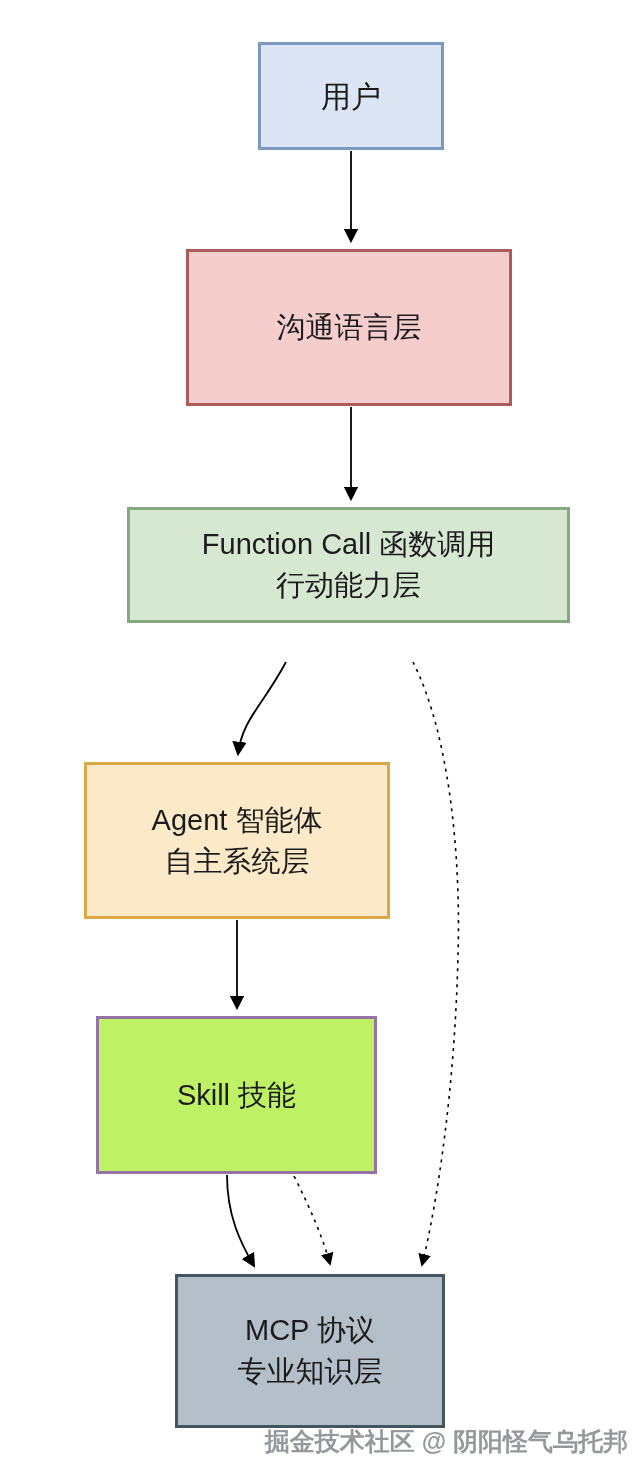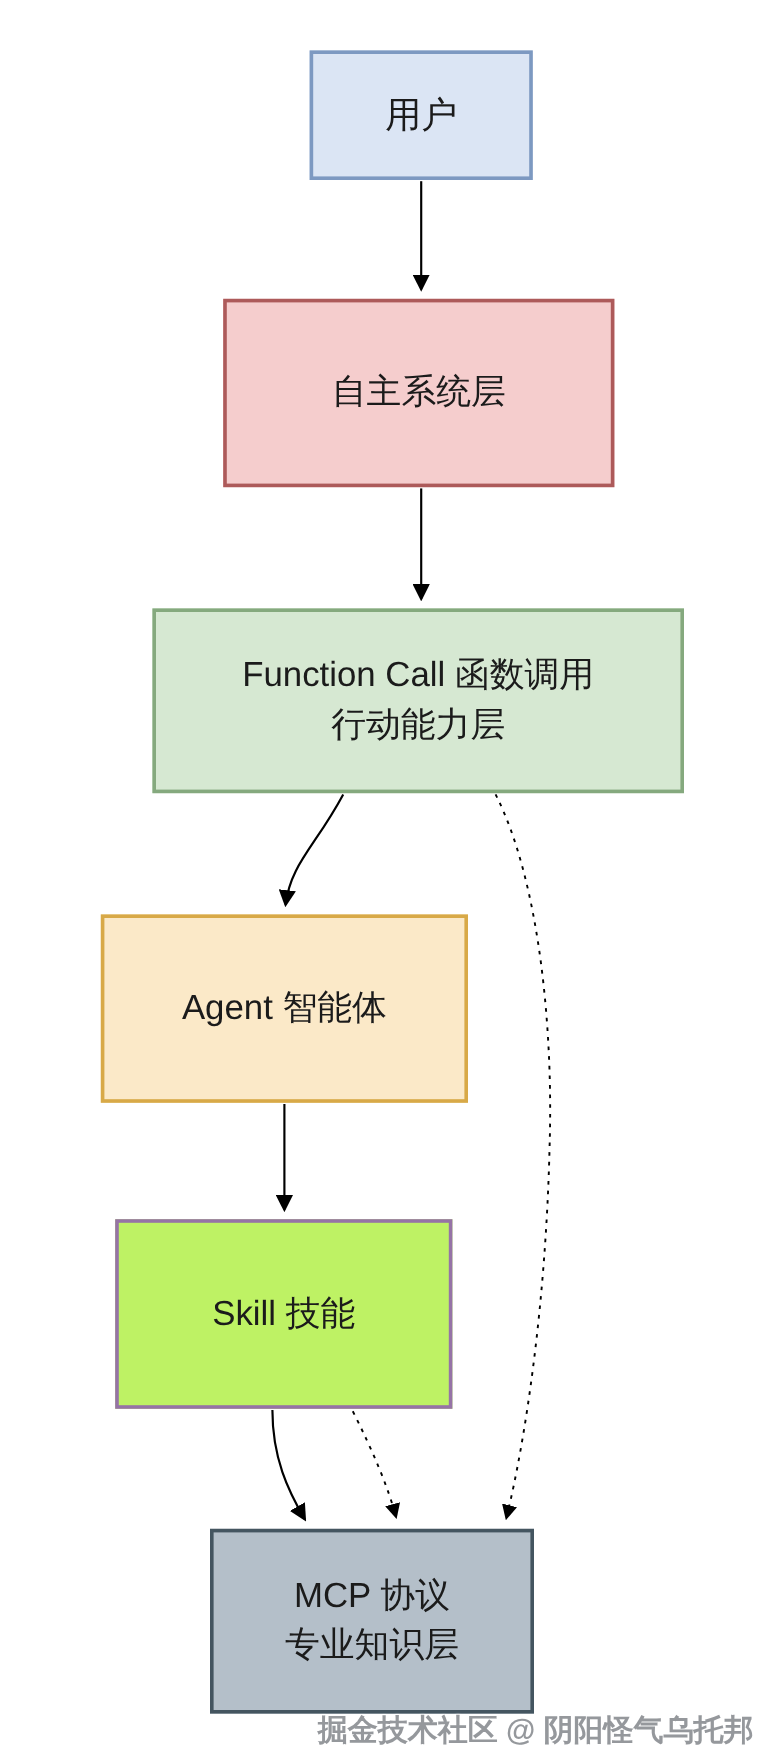--- a/index.html
+++ b/index.html
@@ -43,21 +43,21 @@
   .node-user {
     left: 258px; top: 42px; width: 186px; height: 108px;
     background: #dbe5f4; border-color: #7d99c1;
     font-size: 30px;
   }
   .node-prompt {
     left: 186px; top: 249px; width: 326px; height: 157px;
     background: #f5cdcd; border-color: #ad5a5a;
   }
   .node-function {
-    left: 127px; top: 507px; width: 443px; height: 154px;
+    left: 127px; top: 507px; width: 443px; height: 116px;
     background: #d6e8d2; border-color: #85a97e;
   }
   .node-agent {
     left: 84px; top: 762px; width: 306px; height: 157px;
     background: #fbe9c8; border-color: #d8a947;
   }
   .node-skill {
     left: 96px; top: 1016px; width: 281px; height: 158px;
     background: #bef264; border-color: #9673a6; text-align: right;
   }
@@ -102,30 +102,31 @@
 
     <path d="M294,1176 C311,1210 323,1238 330,1264" stroke="#000" stroke-width="1.6" fill="none" stroke-dasharray="3 5" marker-end="url(#arrowhead)"></path>
   </svg>
 
   <div class="node node-user">
     <div class="l1">用户</div>
     <div class="l2"></div>
   </div>
 
   <div class="node node-prompt">
-    <div class="l2">自主系统层</div>
+    <div class="l2">沟通语言层</div>
   </div>
 
   <div class="node node-function">
     <div class="l1">Function Call 函数调用</div>
     <div class="l2">行动能力层</div>
   </div>
 
   <div class="node node-agent">
     <div class="l1">Agent 智能体</div>
+    <div class="l2">自主系统层</div>
   </div>
 
   <div class="node node-skill">
     <div class="l1">Skill 技能</div>
   </div>
 
   <div class="node node-mcp">
     <div class="l1">MCP 协议</div>
     <div class="l2">专业知识层</div>
   </div>

